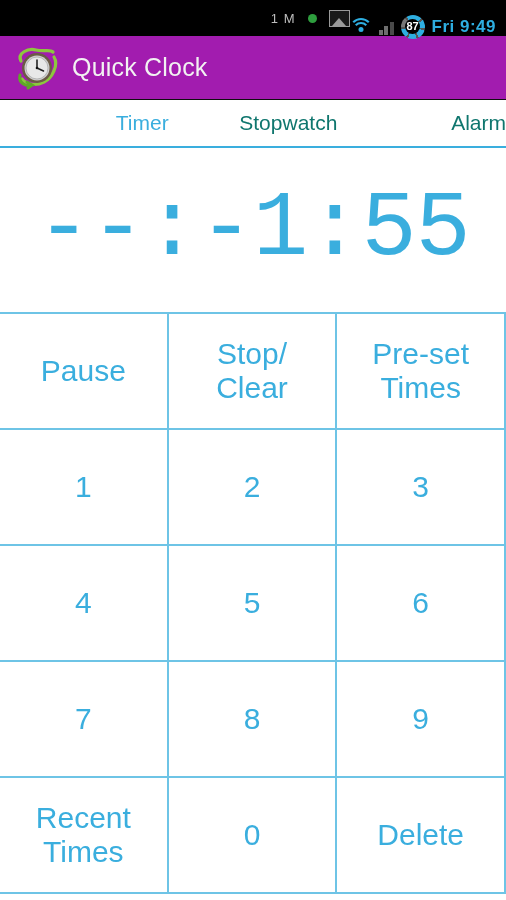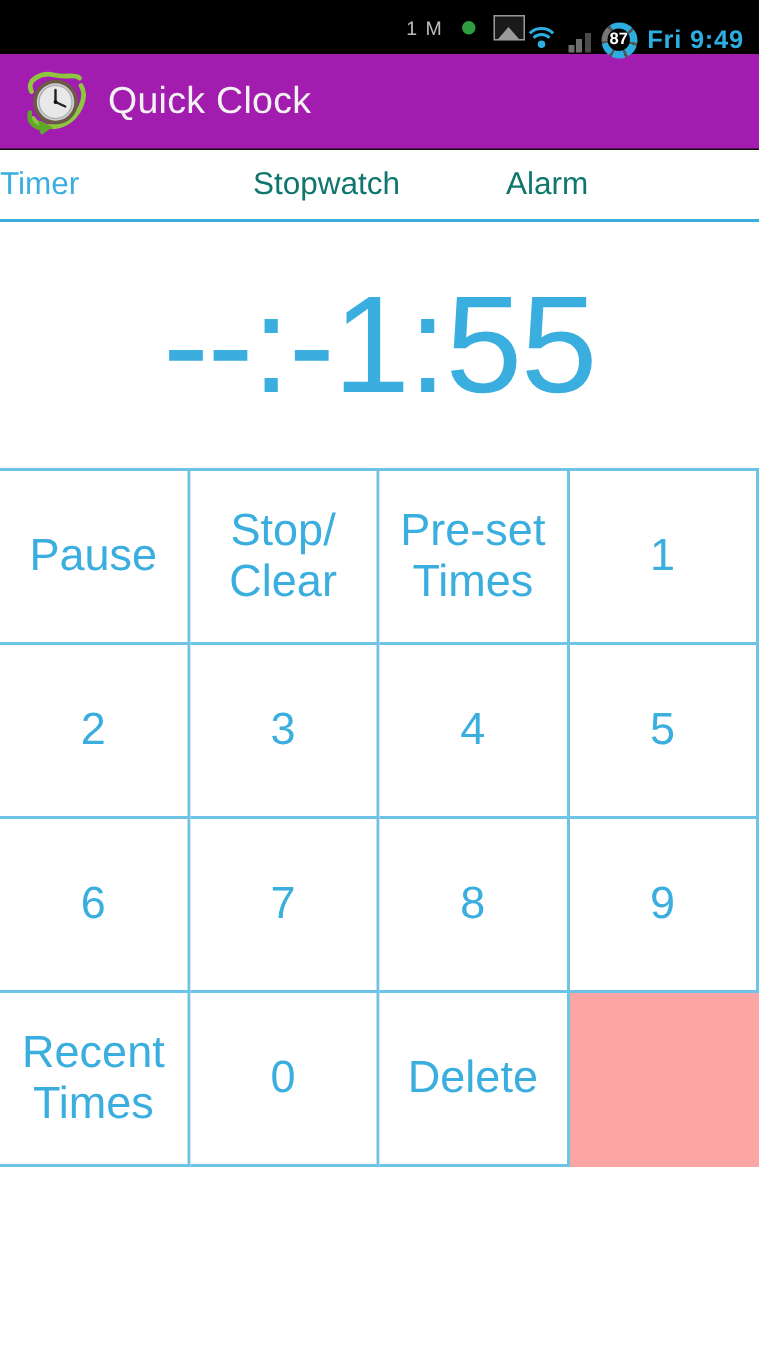--- a/index.html
+++ b/index.html
@@ -166,21 +166,21 @@
   
   #tab-bar {
     height: 46px;
     background: #ffffff;
     display: flex;
     align-items: center;
     border-bottom: 2.5px solid #3aaede;
   }
   .tab {
     flex: 1;
-    text-align: left;
+    text-align: right;
     font-size: 21px;
     line-height: 44px;
     cursor: pointer;
     user-select: none;
   }
   .tab.active { color: #3aaede; }
   .tab.inactive { color: #0f766e; }
 
   
   #timer-display {
@@ -190,29 +190,29 @@
     justify-content: center;
     background: #ffffff;
     border-bottom: 2px solid #6ec4e6;
   }
   .timer-value {
     color: #3aaede;
     font-size: 92px;
     line-height: 1;
     letter-spacing: -1px;
     white-space: nowrap;
-    font-family: Liberation Sans, sans-serif;
+    font-family: Liberation Mono, monospace;
   }
 
   
   #keypad {
     display: grid;
-    grid-template-columns: 1fr 1fr 1fr 1fr;
+    grid-template-columns: 1fr 1fr 1fr;
     grid-auto-rows: 116px;
-    background: #fca5a5;
+    background: #a21caf;
   }
   .key {
     display: flex;
     align-items: center;
     justify-content: center;
     text-align: center;
     color: #3aaede;
     font-size: 30px;
     line-height: 1.15;
     border-right: 2px solid #6ec4e6;

